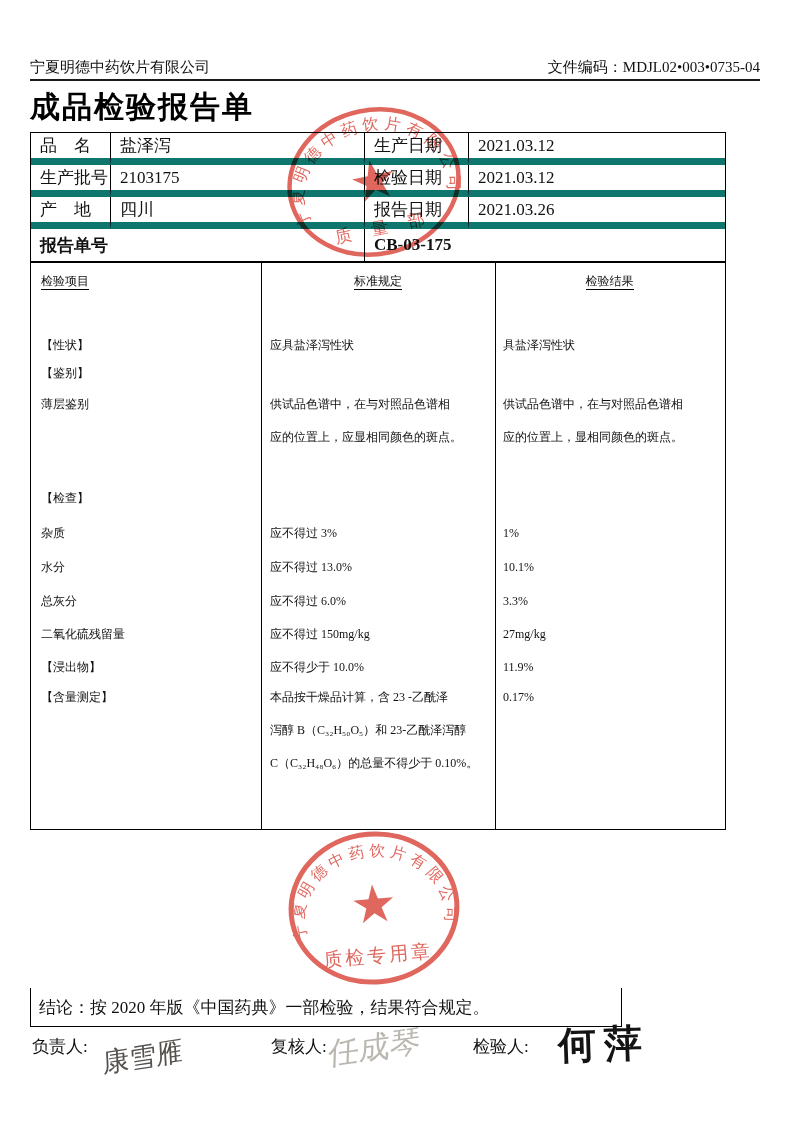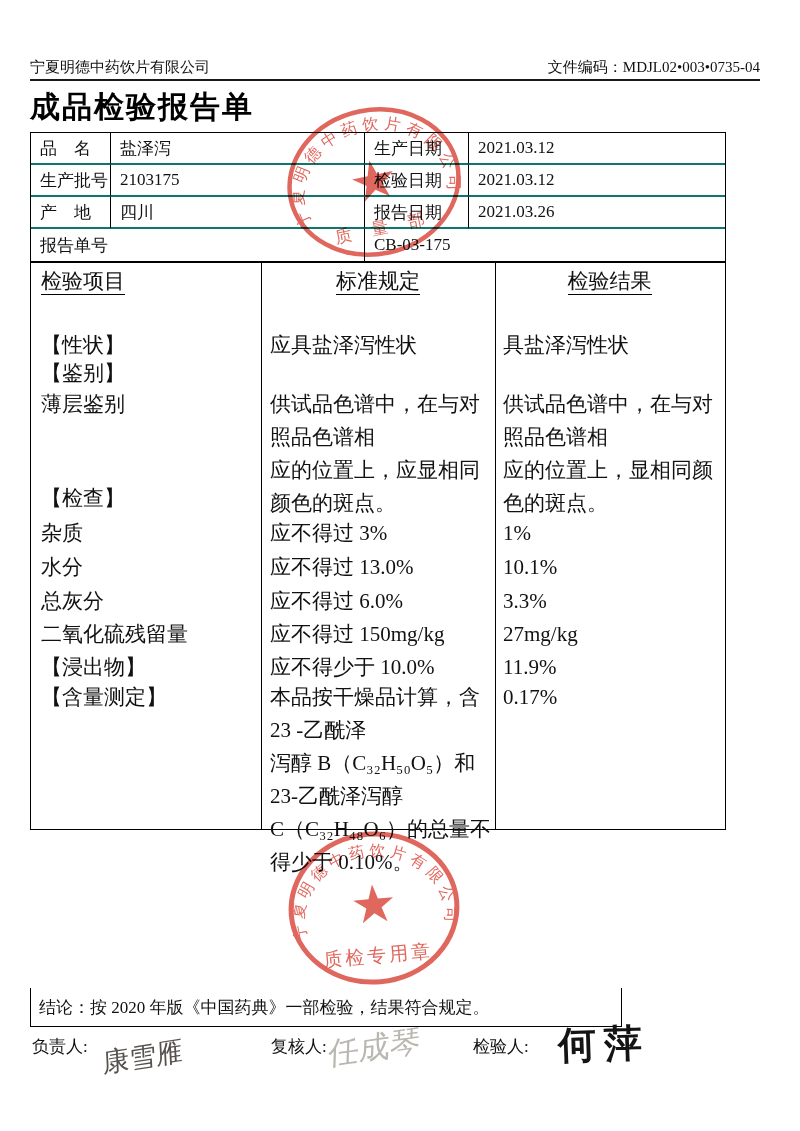--- a/index.html
+++ b/index.html
@@ -14,28 +14,28 @@
     position:absolute;left:30px;top:87px;width:696px;
     font-family:"Liberation Sans","DejaVu Sans",sans-serif;font-weight:bold;
     font-size:30px;letter-spacing:2px;color:#000;
   }
   
   .info-table{
     position:absolute;left:30px;top:132px;width:696px;height:130px;box-sizing:border-box;
     border:1.5px solid #000;display:grid;grid-template-columns:80px 254px 104px 1fr;
     grid-template-rows:repeat(4,1fr);font-size:17px;
   }
-  .info-table .cell{display:flex;align-items:center;padding-left:9px;box-sizing:border-box;border-bottom:2px solid #0f766e;border-right:1px solid #000;}
+  .info-table .cell{display:flex;align-items:center;padding-left:9px;box-sizing:border-box;border-bottom:7px solid #0f766e;border-right:1px solid #000;}
   .info-table .cell.no-r{border-right:none;}
-  .info-table .cell.no-b{border-bottom:none;}
+  .info-table .cell.no-b{border-bottom:none;font-weight:bold;}
   .info-table .span2{grid-column:span 2;}
   
   .insp-table{
     position:absolute;left:30px;top:262px;width:696px;height:568px;box-sizing:border-box;
-    border:1.5px solid #000;font-size:21px;
+    border:1.5px solid #000;font-size:12px;
   }
   .v-div{position:absolute;top:0;bottom:0;width:1px;background:#000;}
   .v-div.d1{left:230px;} .v-div.d2{left:464px;}
   .insp-head{position:absolute;top:8px;line-height:20px;}
   .insp-head .u{border-bottom:1px solid #000;padding-bottom:1px;}
   .h-item{left:10px;}
   .h-std{left:230px;width:234px;text-align:center;}
   .h-res{left:464px;width:229px;text-align:center;}
   .insp-row{position:absolute;left:0;width:100%;}
   .insp-row .cell{position:absolute;top:0;line-height:33px;}

